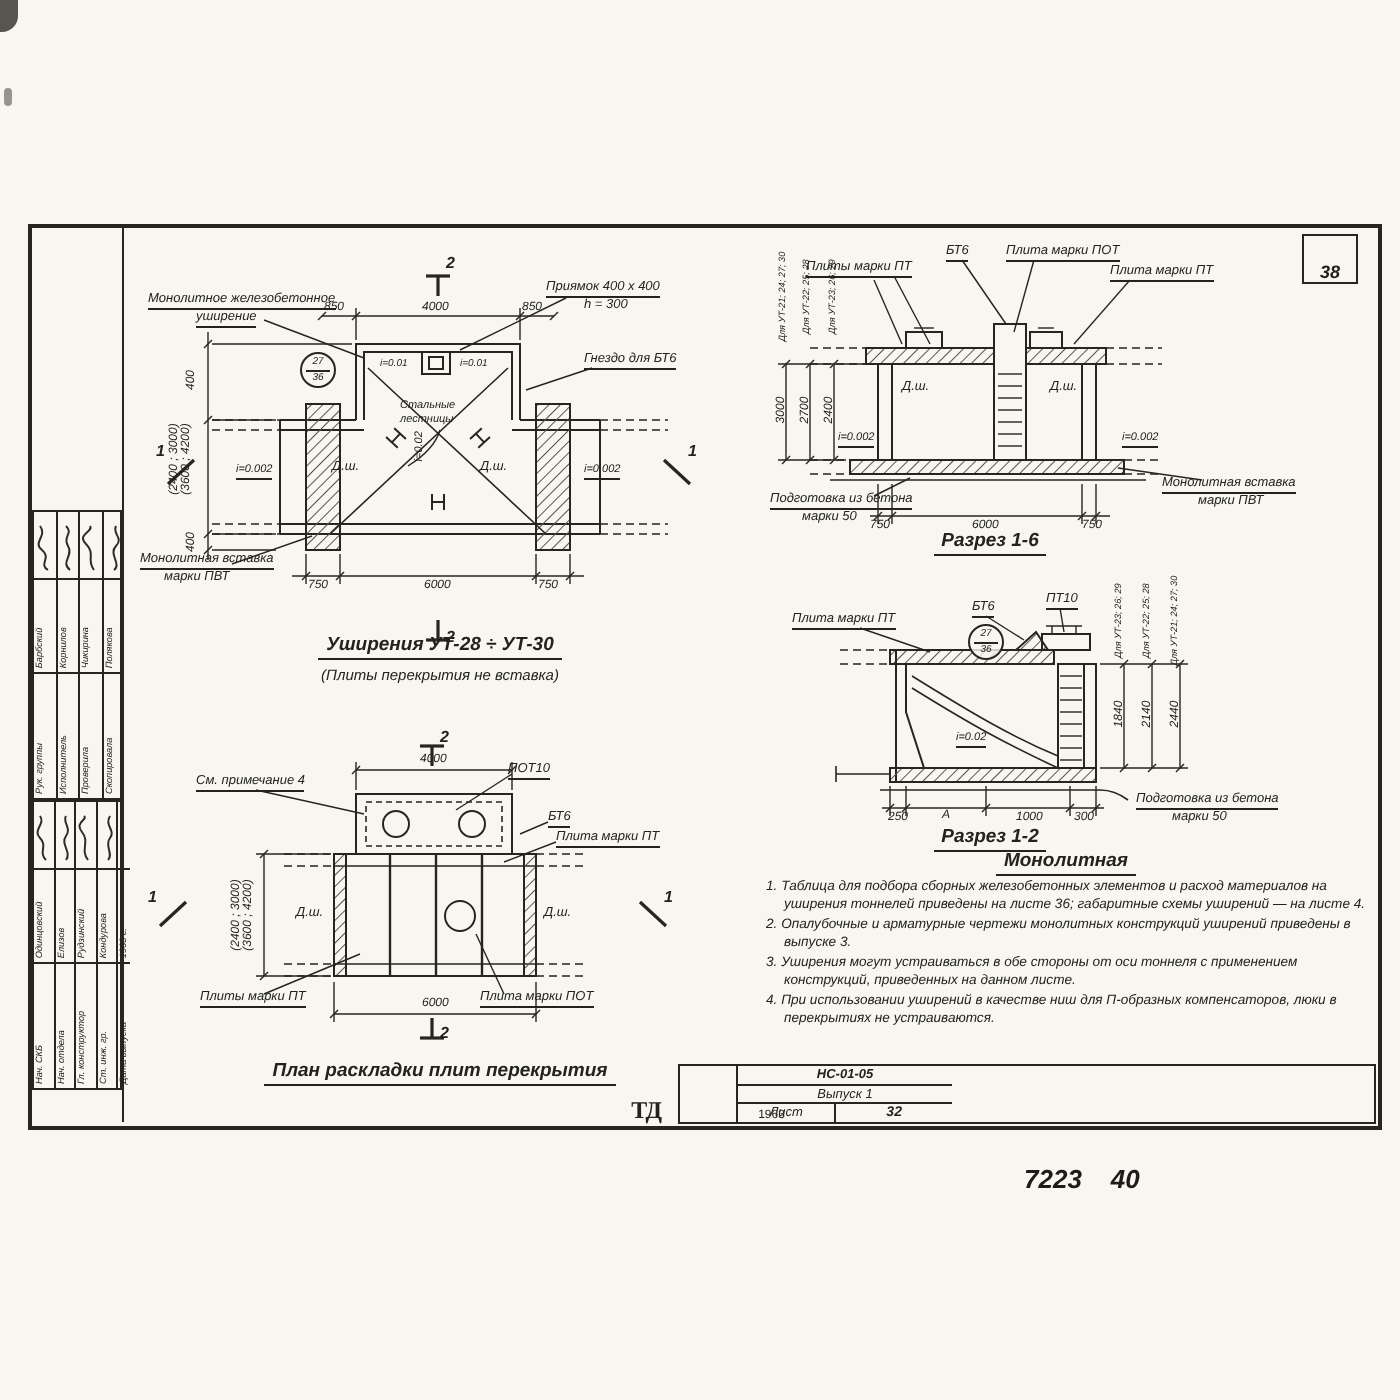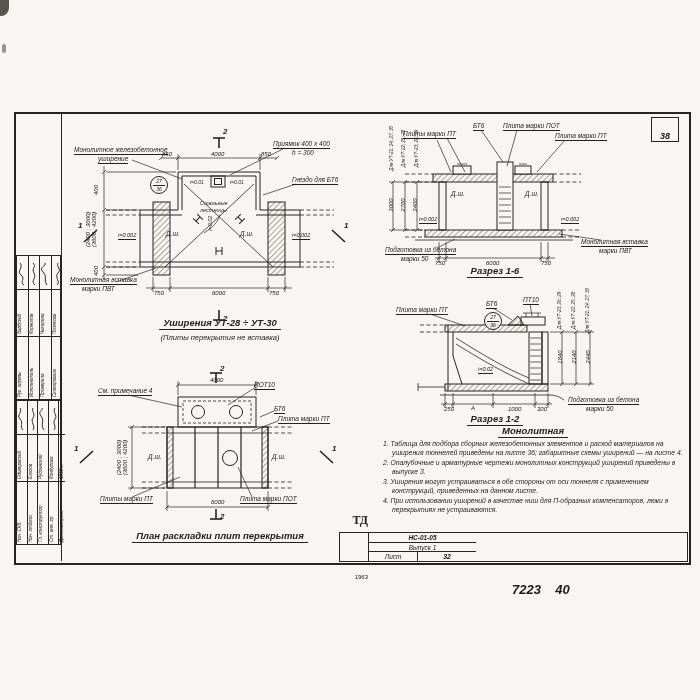--- a/index.html
+++ b/index.html
@@ -512,21 +512,21 @@
 
 <div class="abs" style="left:383px;top:426px;width:300px;">
   <div class="ttl" style="position:static;text-align:center;margin-bottom:4px;"><span>Монолитная</span></div>
   <div class="notes-item"><span>1.</span> <span>Таблица для подбора сборных железобетонных элементов и расход материалов на уширения тоннелей приведены на листе 36; габаритные схемы уширений — на листе 4.</span></div>
   <div class="notes-item"><span>2.</span> <span>Опалубочные и арматурные чертежи монолитных конструкций уширений приведены в выпуске 3.</span></div>
   <div class="notes-item"><span>3.</span> <span>Уширения могут устраиваться в обе стороны от оси тоннеля с применением конструкций, приведенных на данном листе.</span></div>
   <div class="notes-item"><span>4.</span> <span>При использовании уширений в качестве ниш для П-образных компенсаторов, люки в перекрытиях не устраиваются.</span></div>
 </div>
 
 <div class="abs" style="left:339px;top:532px;width:349px;height:30px;border:1.4px solid #26251f;display:flex;box-sizing:border-box;background:#f7f6f1;">
-  <div style="width:28px;display:flex;flex-direction:column;align-items:flex-end;justify-content:center;gap:48px;">
+  <div style="width:28px;display:flex;flex-direction:row;align-items:flex-end;justify-content:center;gap:48px;">
     <span style="font:700 12px 'Liberation Serif',serif;line-height:1;">ТД</span>
     <span style="font:6px 'Liberation Sans',sans-serif;">1963</span>
   </div>
   <div class="stampcell" style="width:108px;display:flex;flex-direction:column;">
     <div style="flex:1;border-bottom:1px solid #26251f;display:flex;align-items:center;justify-content:center;">
       <span style="font:italic 700 6.5px 'Liberation Sans',sans-serif;">НС-01-05</span>
     </div>
     <div style="flex:1;border-bottom:1px solid #26251f;display:flex;align-items:center;justify-content:center;">
       <span style="font:italic 6.5px 'Liberation Sans',sans-serif;">Выпуск 1</span>
     </div>

